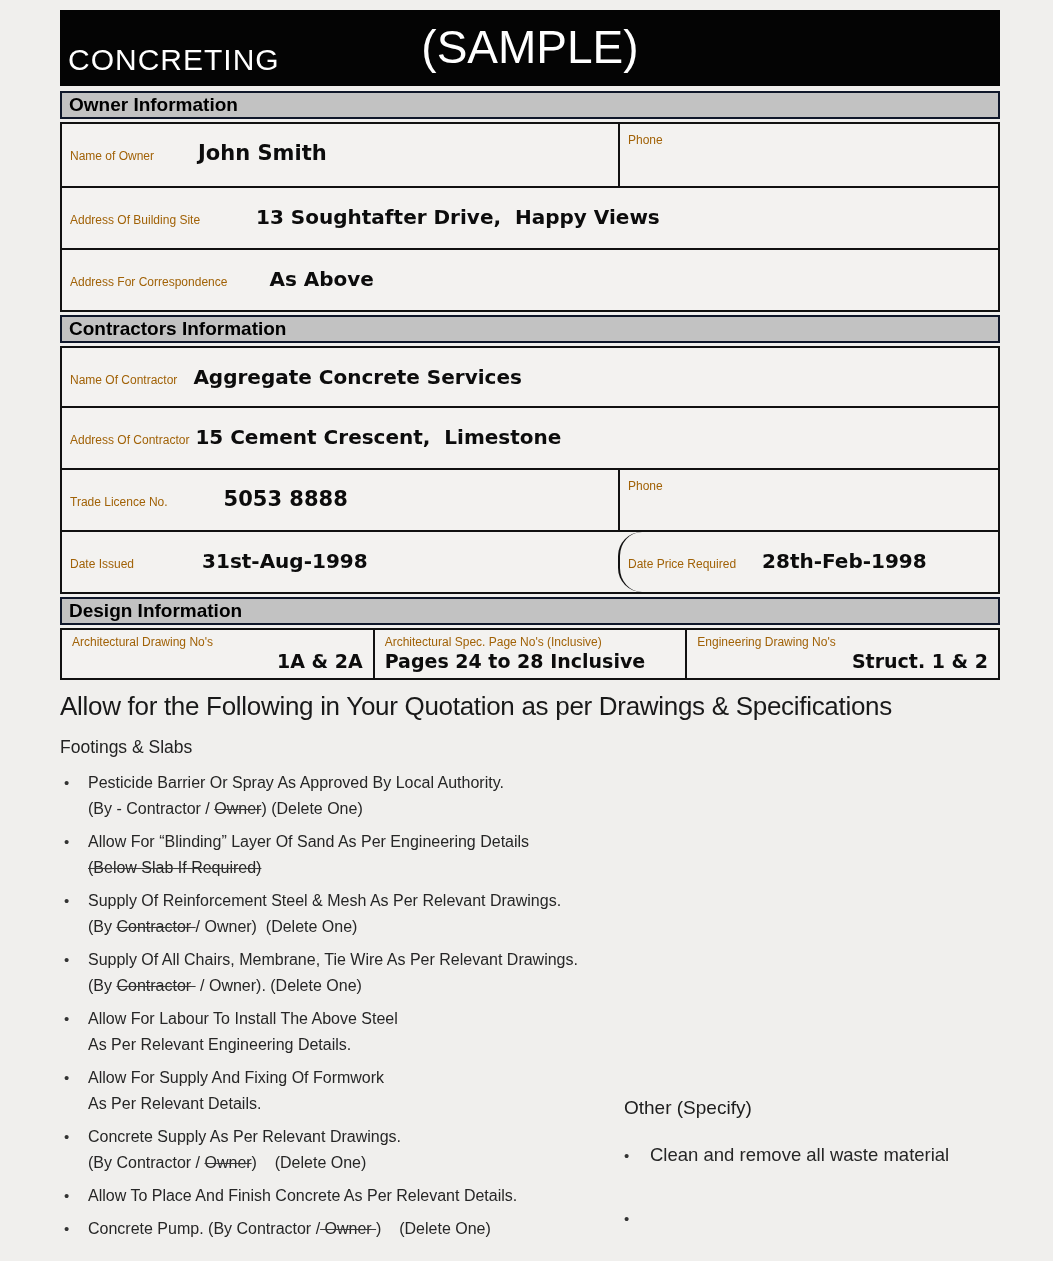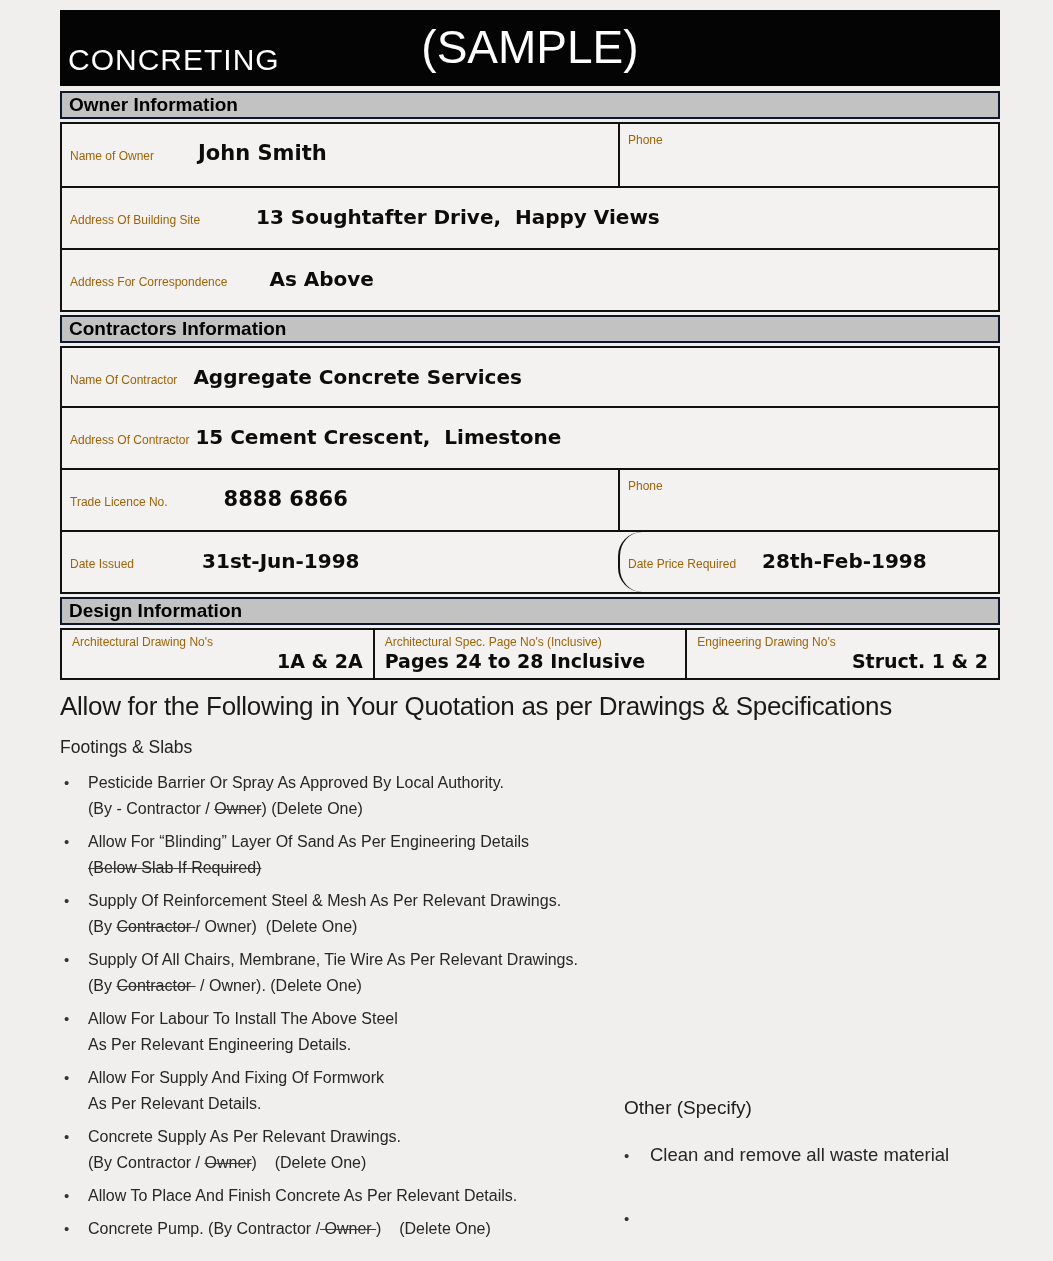--- a/index.html
+++ b/index.html
@@ -162,31 +162,31 @@
       </div>
       <div class="row h62">
         <div class="cell">
           <span class="label">Address Of Contractor</span>
           <span class="value v-con-addr">15 Cement Crescent,  Limestone</span>
         </div>
       </div>
       <div class="row h62">
         <div class="cell">
           <span class="label">Trade Licence No.</span>
-          <span class="value v-licence">8888 6866</span>
+          <span class="value v-licence">5053 8888</span>
         </div>
         <div class="cell side">
           <span class="label">Phone</span>
           <span class="value"></span>
         </div>
       </div>
       <div class="row h62">
         <div class="cell">
           <span class="label">Date Issued</span>
-          <span class="value v-date-issued">31st-Jun-1998</span>
+          <span class="value v-date-issued">31st-Aug-1998</span>
         </div>
         <div class="cell side" style="padding-top:17px; align-items:baseline;border-radius:24px;">
           <span class="label">Date Price Required</span>
           <span class="value v-date-price">28th-Feb-1998</span>
         </div>
       </div>
     </div>
 
     <div class="bar">
       <span>Design Information</span>

